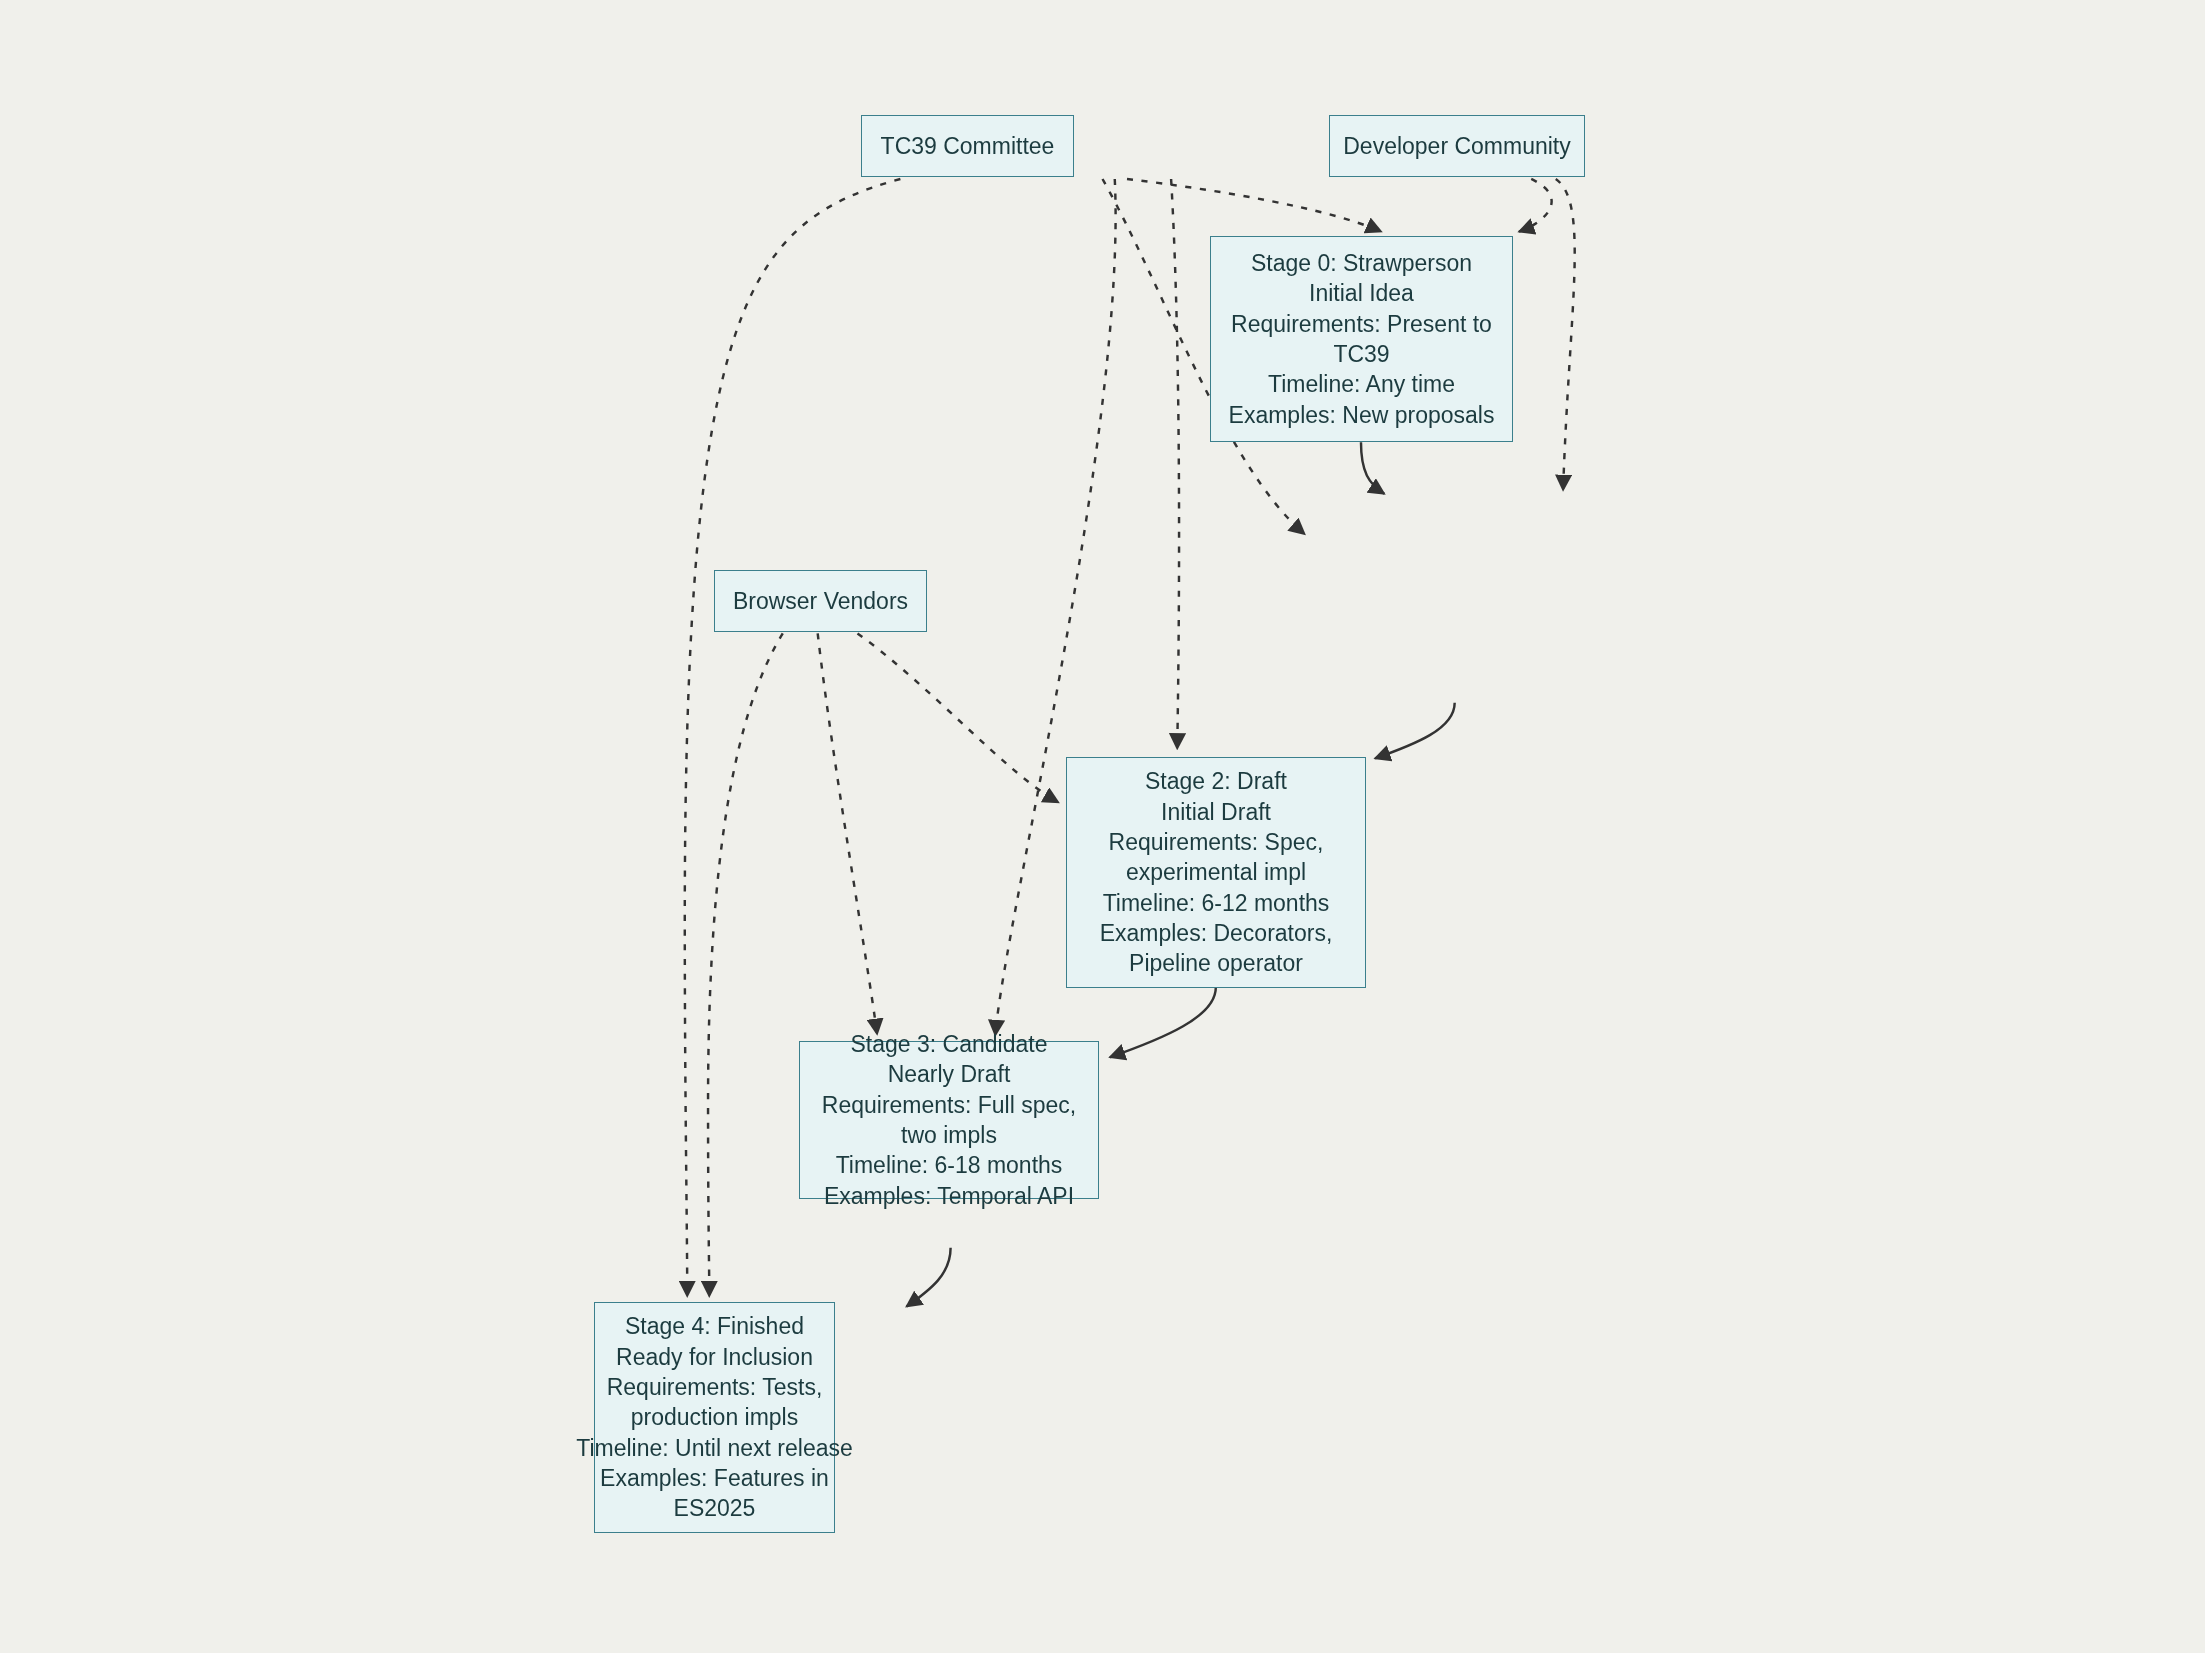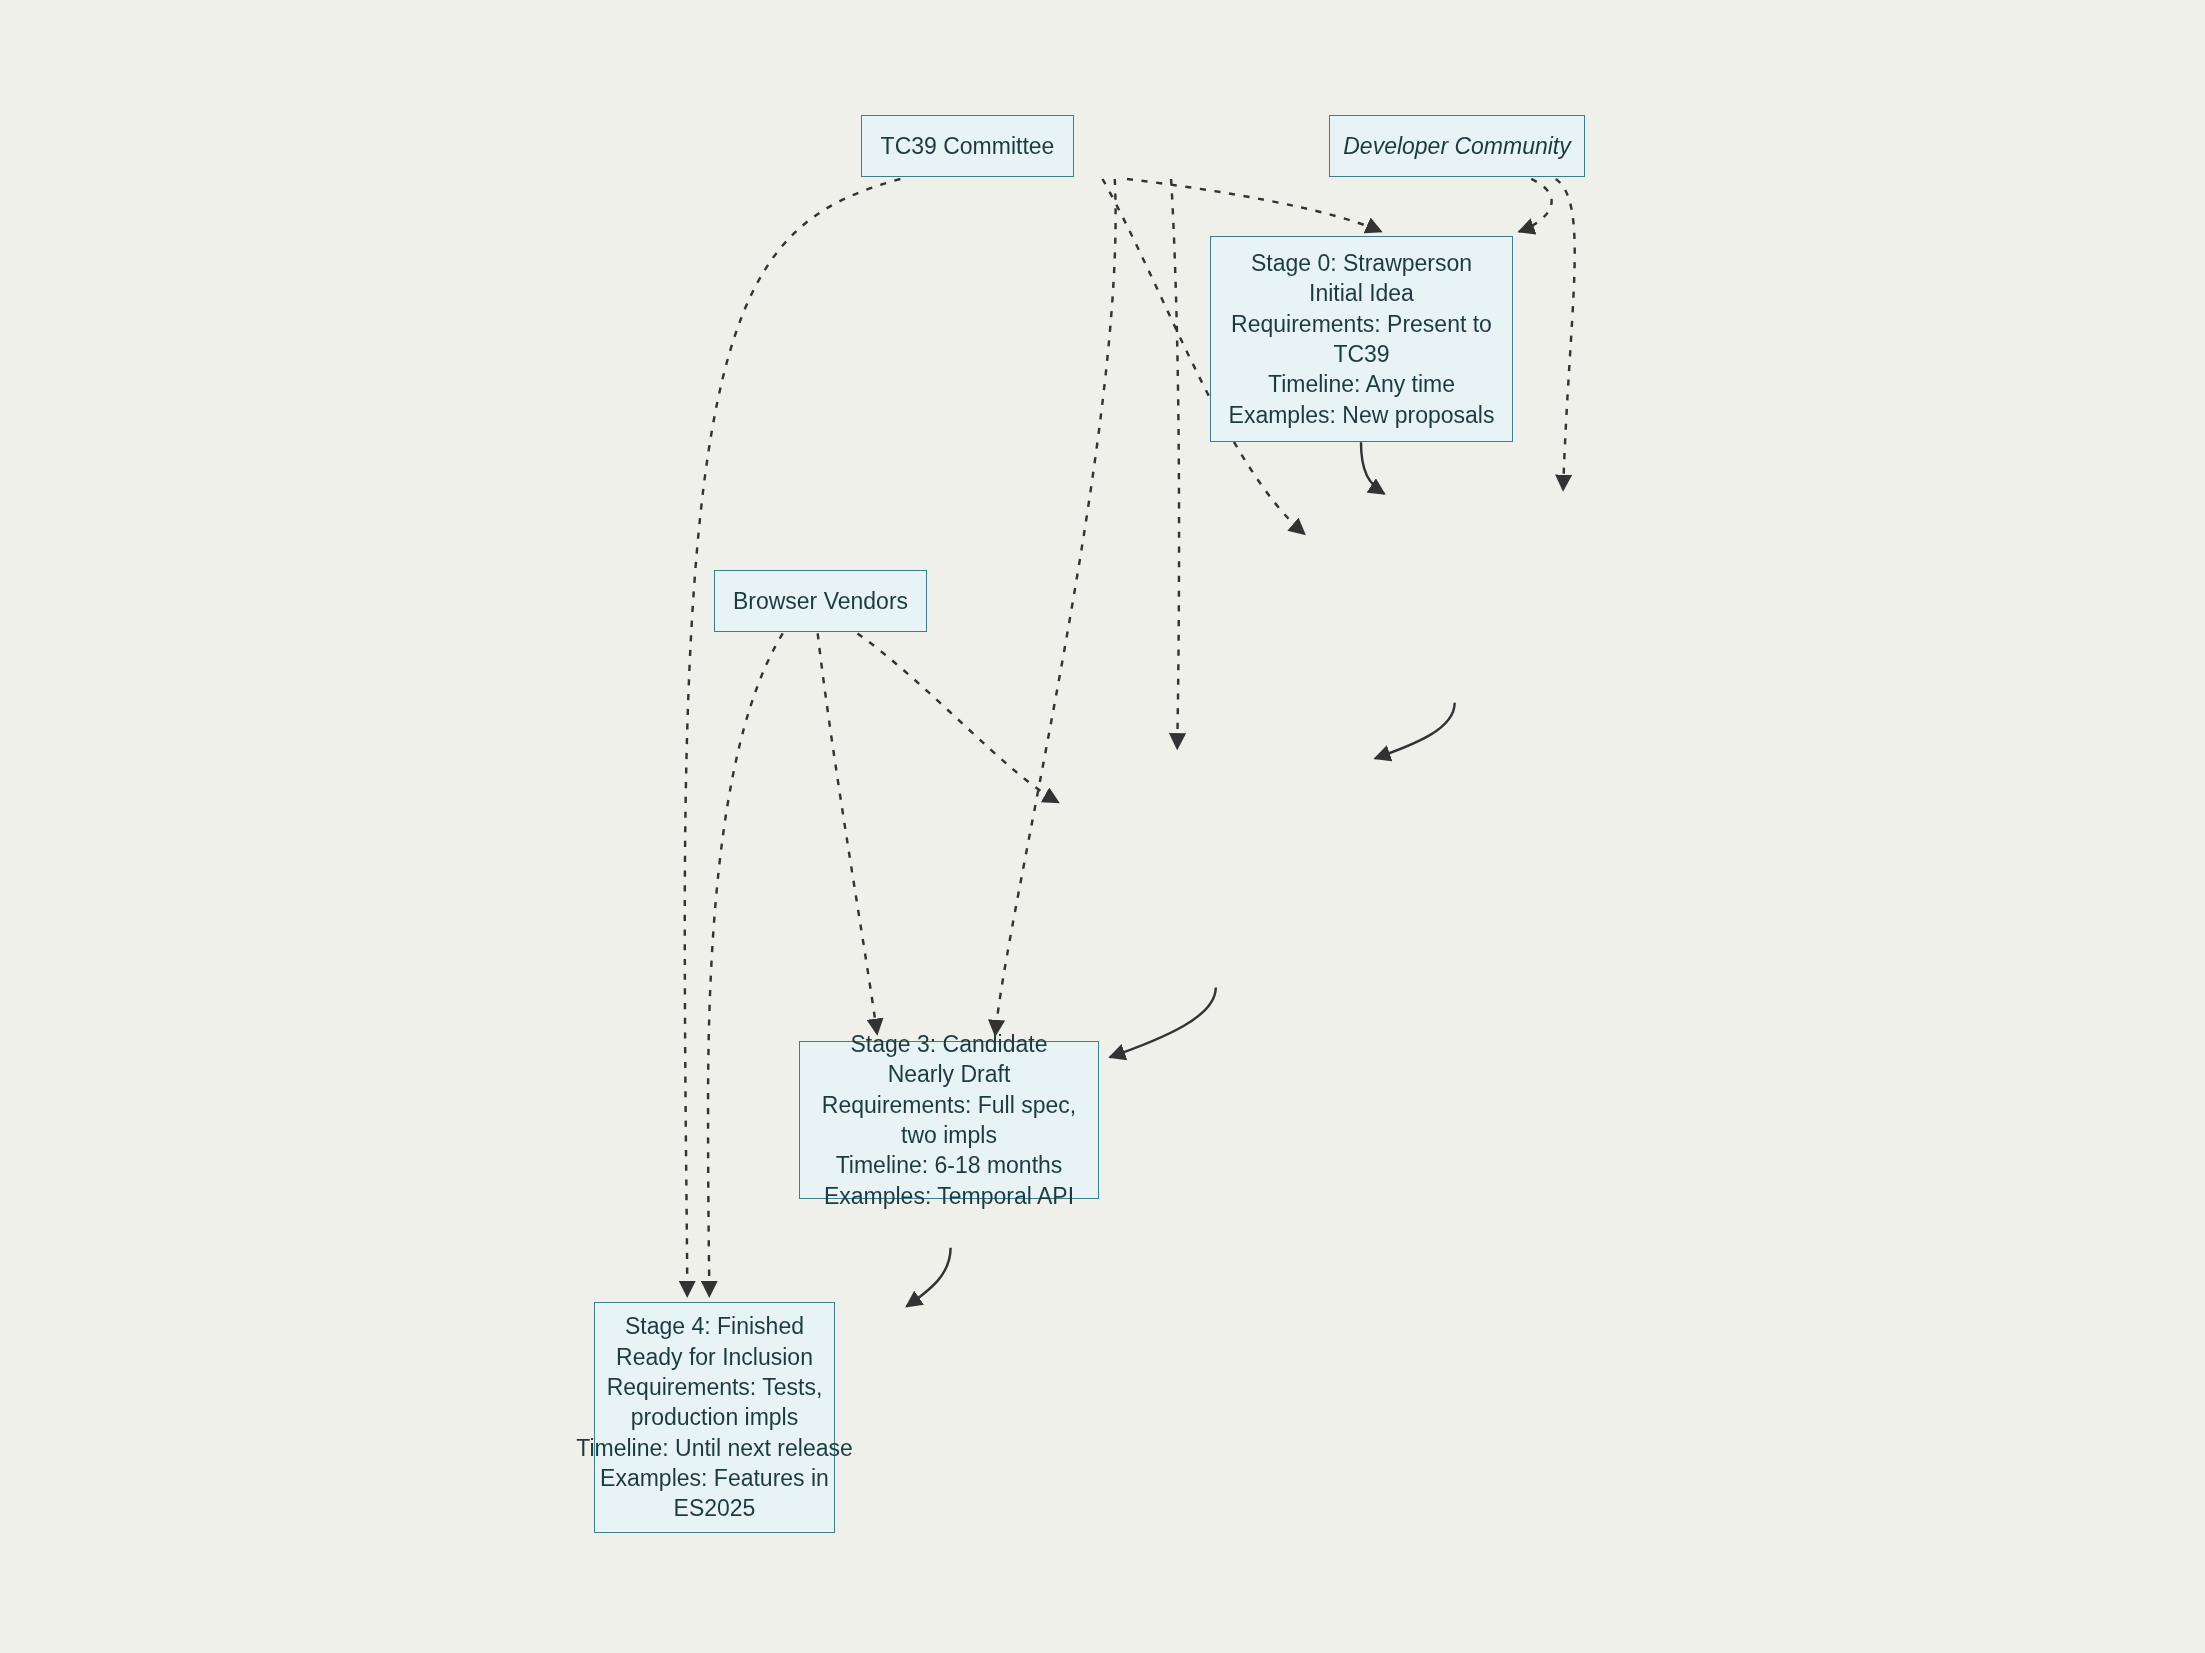--- a/index.html
+++ b/index.html
@@ -84,38 +84,47 @@
 
     <path d="M 1335 1034 C 1360 1250 1415 1560 1432 1688" fill="none" stroke="#333333" stroke-width="4" stroke-dasharray="10 14" marker-end="url(#arrow)"></path>
 
     <path d="M 1278 1034 C 1200 1160 1156 1400 1156 1800 C 1156 2000 1158 2060 1158 2116" fill="none" stroke="#333333" stroke-width="4" stroke-dasharray="10 14" marker-end="url(#arrow)"></path>
   </svg>
 
   <div class="node actor" style="left:861px; top:115px; width:213px; height:62px;">
     <span class="line">TC39 Committee</span>
   </div>
 
-  <div class="node actor" style="left:1329px; top:115px; width:256px; height:62px;font-style:italic;">
+  <div class="node actor" style="left:1329px; top:115px; width:256px; height:62px;">
     <span class="line">Developer Community</span>
   </div>
 
   <div class="node actor" style="left:714px; top:570px; width:213px; height:62px;">
     <span class="line">Browser Vendors</span>
   </div>
 
   <div class="node" style="left:1210px; top:236px; width:303px; height:206px;">
     <span class="line">Stage 0: Strawperson</span>
     <span class="line">Initial Idea</span>
     <span class="line">Requirements: Present to</span>
     <span class="line">TC39</span>
     <span class="line">Timeline: Any time</span>
     <span class="line">Examples: New proposals</span>
   </div>
 
 
+  <div class="node" style="left:1066px; top:757px; width:300px; height:231px;">
+    <span class="line">Stage 2: Draft</span>
+    <span class="line">Initial Draft</span>
+    <span class="line">Requirements: Spec,</span>
+    <span class="line">experimental impl</span>
+    <span class="line">Timeline: 6-12 months</span>
+    <span class="line">Examples: Decorators,</span>
+    <span class="line">Pipeline operator</span>
+  </div>
 
   <div class="node" style="left:799px; top:1041px; width:300px; height:158px;">
     <span class="line">Stage 3: Candidate</span>
     <span class="line">Nearly Draft</span>
     <span class="line">Requirements: Full spec,</span>
     <span class="line">two impls</span>
     <span class="line">Timeline: 6-18 months</span>
     <span class="line">Examples: Temporal API</span>
   </div>
 

